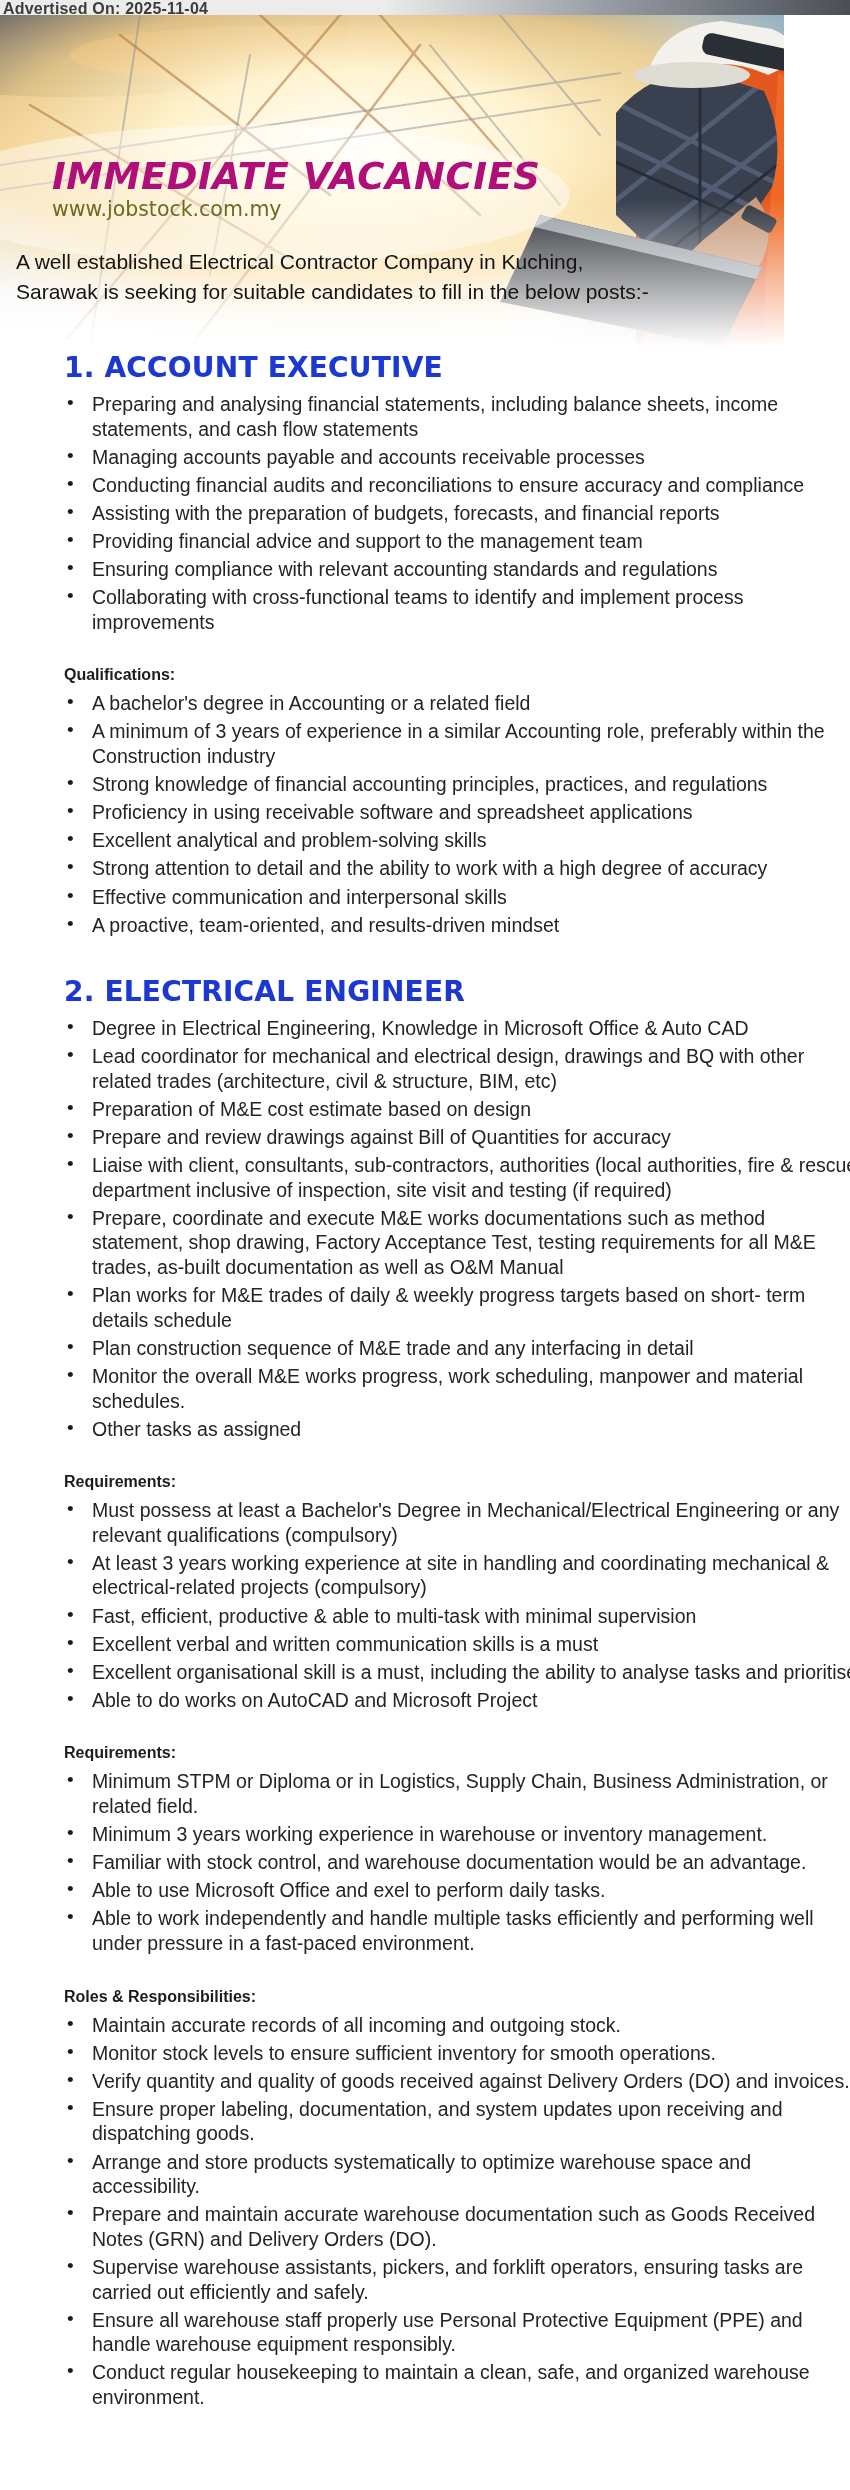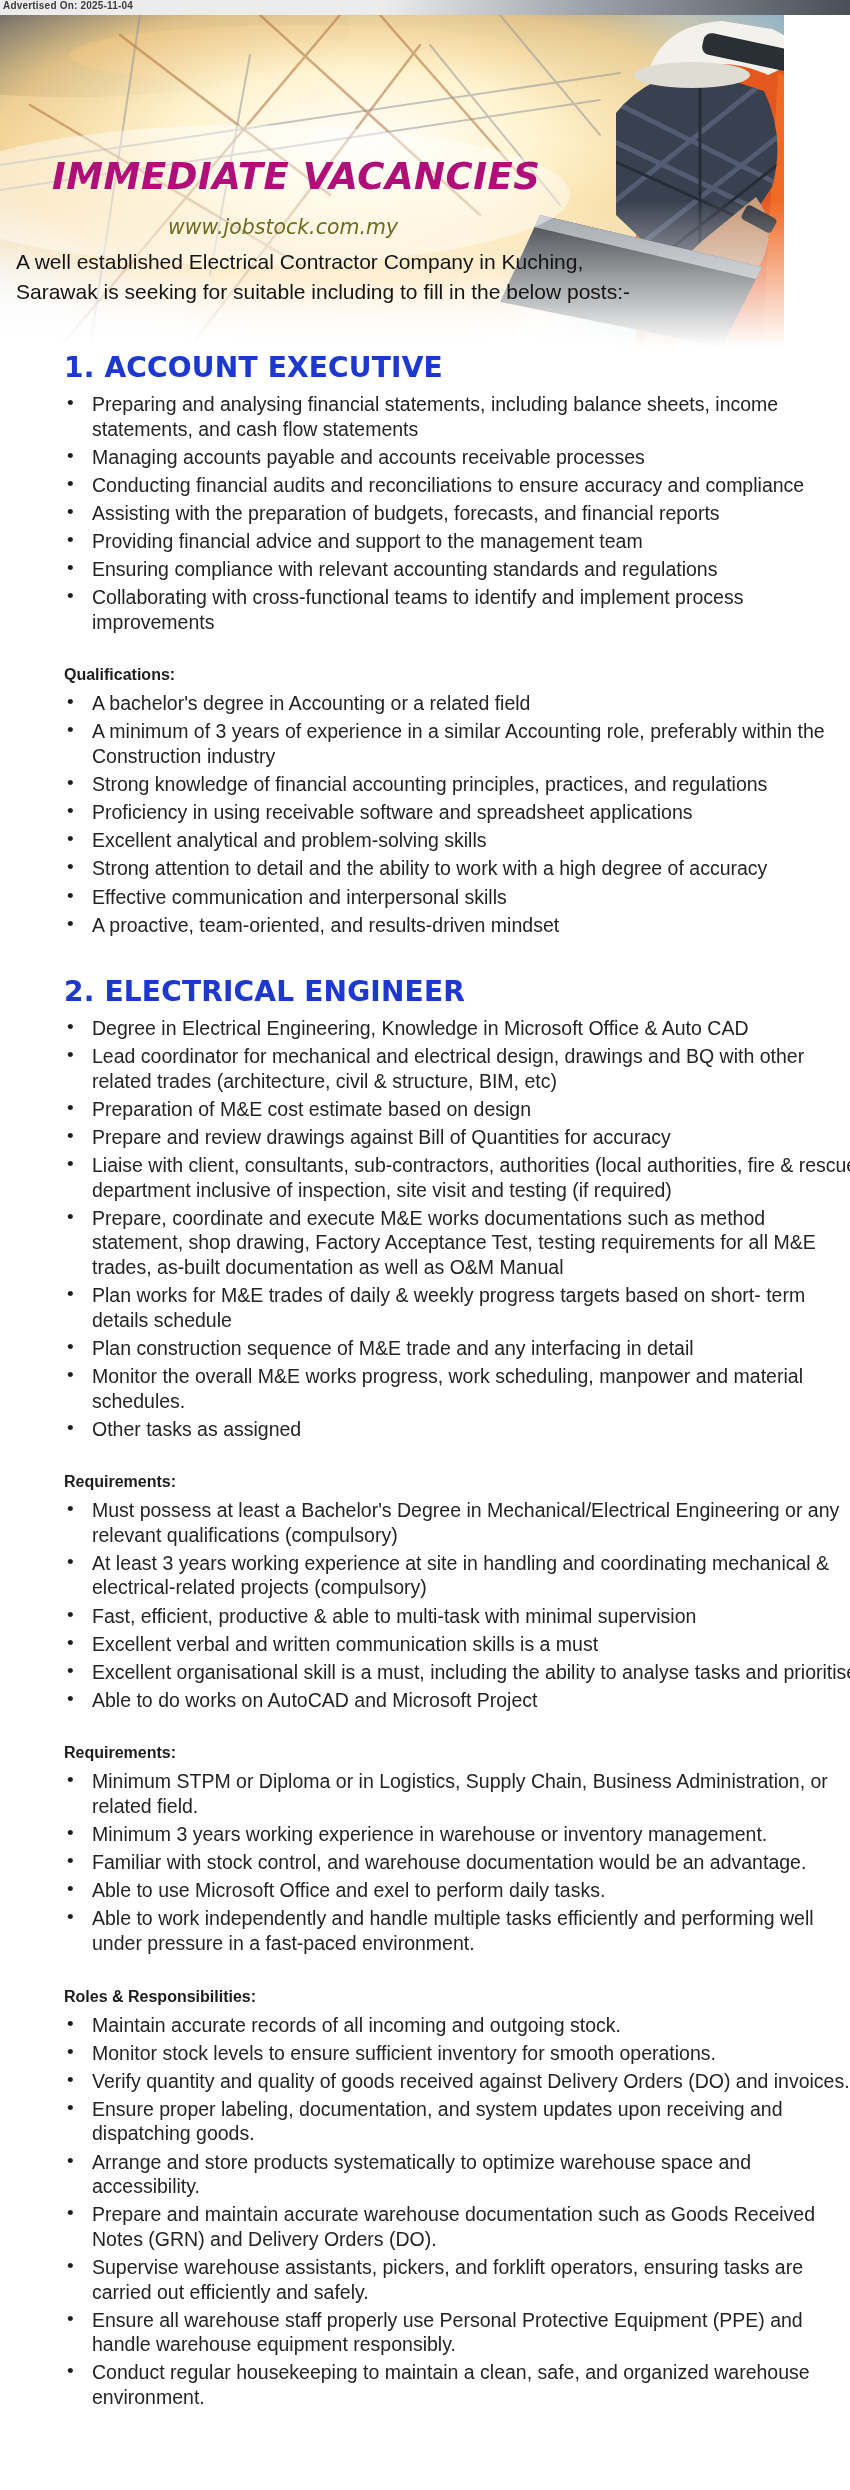--- a/index.html
+++ b/index.html
@@ -1,27 +1,27 @@
 <!DOCTYPE html>
 <html><head>
 <meta charset="utf-8">
 <style>
   html,body{margin:0;padding:0;background:#ffffff;}
   body{width:850px;min-height:2490px;font-family:"Liberation Sans",sans-serif;color:#252525;-webkit-font-smoothing:antialiased;}
   .page{position:relative;width:850px;}
 
   
   .topstrip{position:relative;height:15px;background:linear-gradient(90deg,#ececec 0%,#ececec 45%,#9ba0a8 70%,#4a4e56 100%);}
-  .topstrip .adv{position:absolute;left:3px;top:0;font-size:10px;font-weight:bold;color:#3c3c3c;letter-spacing:0.2px;}
+  .topstrip .adv{position:absolute;left:3px;top:0;font-size:16px;font-weight:bold;color:#3c3c3c;letter-spacing:0.2px;}
 
   
   .hero{position:relative;width:784px;height:332px;overflow:hidden;}
   .hero svg{position:absolute;left:0;top:0;width:850px;height:332px;}
   .hero-title{position:absolute;left:52px;top:140px;width:470px;font-family:"DejaVu Sans",sans-serif;font-style:italic;font-weight:bold;font-size:37px;letter-spacing:0.5px;color:#b00f7a;white-space:nowrap;}
-  .hero-url{position:absolute;left:52px;top:200px;width:462px;text-align:center;font-family:"DejaVu Sans",sans-serif;font-style:italic;font-size:20.5px;color:#6d6a21;}
+  .hero-url{position:absolute;left:52px;top:182px;width:462px;text-align:left;font-family:"DejaVu Sans",sans-serif;font-size:20.5px;color:#6d6a21;}
   .hero-intro{position:absolute;left:16px;top:232px;width:660px;font-size:21px;line-height:29.5px;color:#141414;}
 
   
   .content{padding:0 20px 0 28px;margin-left:36px;}
   section{margin:0 0 26px 0;}
   h2{font-family:"DejaVu Sans",sans-serif;font-size:28px;font-weight:bold;color:#1c38cf;margin:38px 0 8px 0;letter-spacing:0.2px;text-shadow:0 0 1px rgba(90,130,255,0.35);}
   .content section:first-child h2{margin-top:4px;}
   h3{font-size:16px;font-weight:bold;color:#1c1c1c;margin:32px 0 7px 0;}
   h2 + h3{margin-top:0;}
   ul{list-style:none;margin:0;padding:0;width:794px;}
@@ -112,21 +112,21 @@
         <polygon points="540,200 762,252 722,332 500,287" fill="#2e3238"></polygon>
         <polygon points="540,200 762,252 756,264 534,212" fill="#9aa0a6"></polygon>
       </g>
       <ellipse cx="250" cy="180" rx="320" ry="70" fill="#ffffff" opacity="0.45"></ellipse>
       <rect x="0" y="185" width="850" height="147" fill="url(#fadeW)"></rect>
     </svg>
     <div class="hero-title">IMMEDIATE VACANCIES</div>
     <div class="hero-url">www.jobstock.com.my</div>
     <div class="hero-intro">
       <div>A well established Electrical Contractor Company in Kuching,</div>
-      <div>Sarawak is seeking for suitable including to fill in the below posts:-</div>
+      <div>Sarawak is seeking for suitable candidates to fill in the below posts:-</div>
     </div>
   </div>
 
   <main class="content">
       <section>
         <h2>1. ACCOUNT EXECUTIVE</h2>
         <ul>
           <li><span class="dot">•</span><span class="btxt">Preparing and analysing financial statements, including balance sheets, income statements, and cash flow statements</span></li>
           <li><span class="dot">•</span><span class="btxt">Managing accounts payable and accounts receivable processes</span></li>
           <li><span class="dot">•</span><span class="btxt">Conducting financial audits and reconciliations to ensure accuracy and compliance</span></li>

